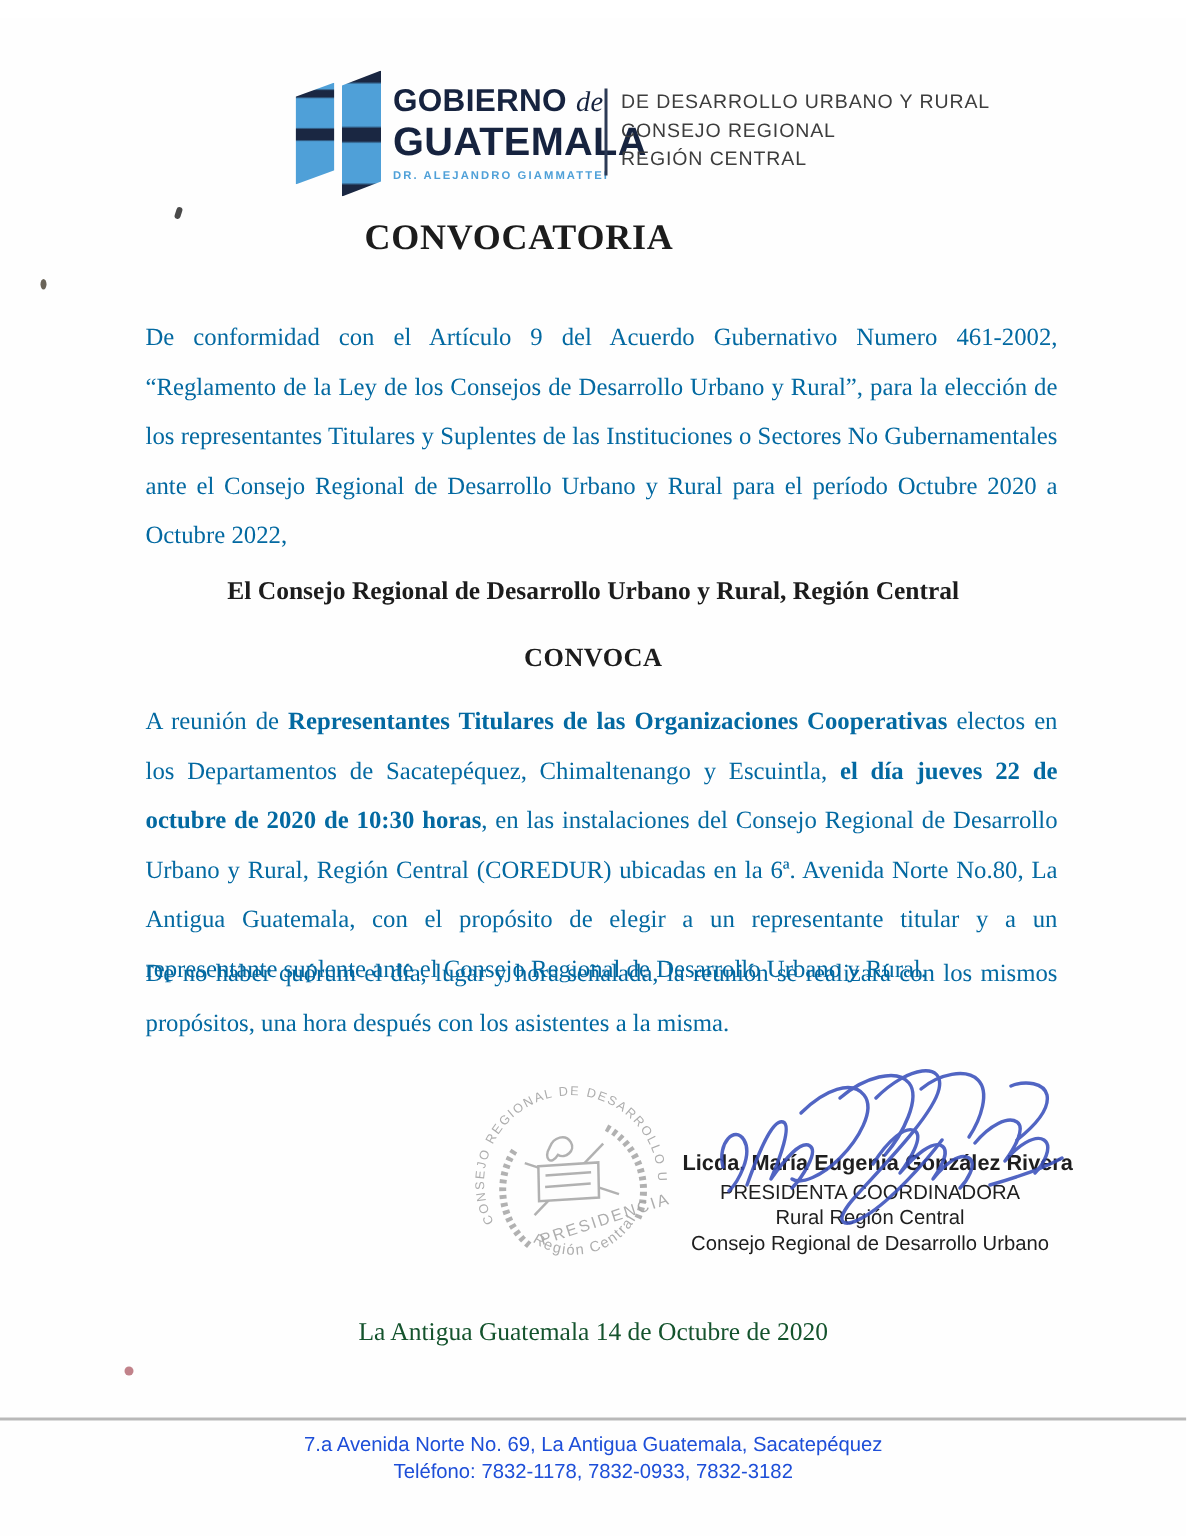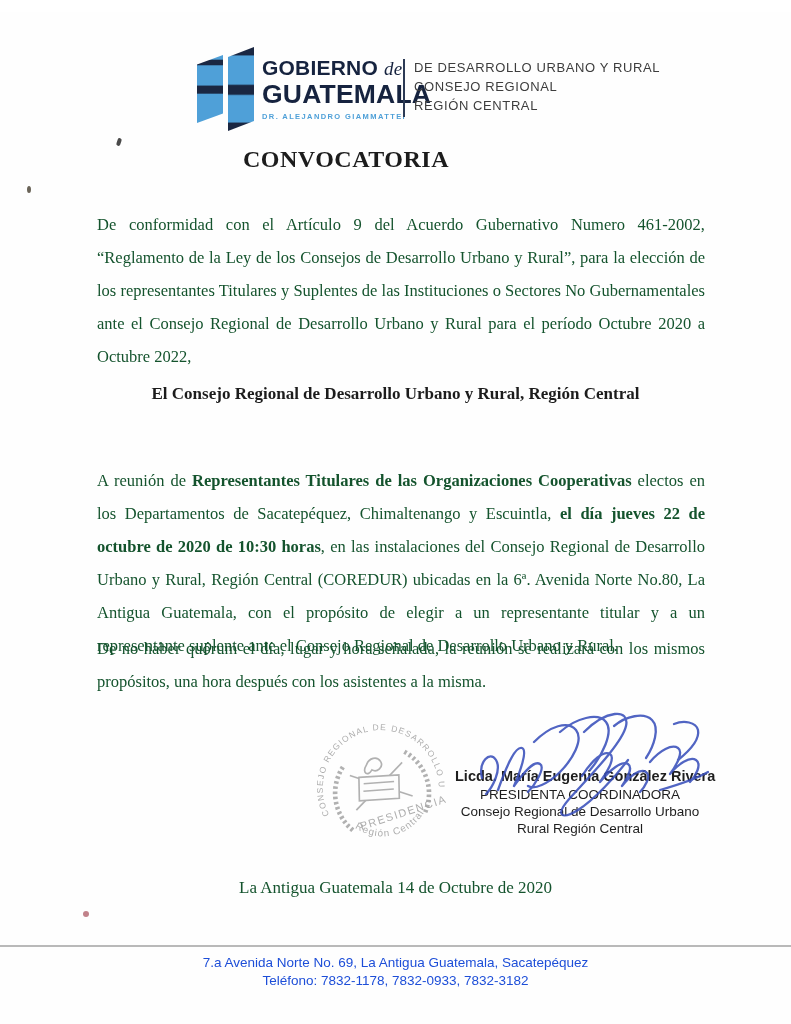--- a/index.html
+++ b/index.html
@@ -44,21 +44,21 @@
   
   .artifact { position: absolute; border-radius: 50%; }
   .artifact-quote { left: 117px; top: 126px; width: 4px; height: 8px; background: #4a4a4a;
     border-radius: 2px; transform: rotate(18deg); }
   .artifact-speck1 { left: 27px; top: 174px; width: 4px; height: 7px; background: #6a6458; }
   .artifact-speck2 { left: 83px; top: 899px; width: 6px; height: 6px; background: #b2636d; opacity: 0.8; }
 
   
   .doc-title { position: absolute; top: 134px; left: 0; width: 692px; text-align: center;
     font-size: 24px; font-weight: bold; color: #1c1c1c; letter-spacing: 0.5px; }
-  .para { position: absolute; left: 97px; width: 608px; font-size: 16.5px; color: #14532d;
+  .para { position: absolute; left: 97px; width: 608px; font-size: 16.5px; color: #0369a1;
     line-height: 2.0; text-align: justify; }
   .para-1 { top: 196px; }
   .subheading { position: absolute; top: 372px; left: 0; width: 791px; text-align: center;
     font-size: 17px; font-weight: bold; color: #1c1c1c; }
   .convoca { position: absolute; top: 416px; left: 0; width: 791px; text-align: center;
     font-size: 17.5px; font-weight: bold; color: #1c1c1c; letter-spacing: 0.3px; }
   .para-2 { top: 452px; }
   .para-3 { top: 620px; }
 
   
@@ -106,20 +106,21 @@
 
   <div class="artifact artifact-quote"></div>
   <div class="artifact artifact-speck1"></div>
   <div class="artifact artifact-speck2"></div>
 
   <div class="doc-title">CONVOCATORIA</div>
 
   <div class="para para-1">De conformidad con el Artículo 9 del Acuerdo Gubernativo Numero 461-2002, “Reglamento de la Ley de los Consejos de Desarrollo Urbano y Rural”, para la elección de los representantes Titulares y Suplentes de las Instituciones o Sectores No Gubernamentales ante el Consejo Regional de Desarrollo Urbano y Rural para el período Octubre 2020 a Octubre 2022,</div>
 
   <div class="subheading">El Consejo Regional de Desarrollo Urbano y Rural, Región Central</div>
+  <div class="convoca">CONVOCA</div>
 
   <div class="para para-2"><span>A reunión de </span><b>Representantes Titulares de las Organizaciones Cooperativas</b><span> electos en los Departamentos de Sacatepéquez, Chimaltenango y Escuintla, </span><b>el día jueves 22 de octubre de 2020 de 10:30 horas</b><span>, en las instalaciones del Consejo Regional de Desarrollo Urbano y Rural, Región Central (COREDUR) ubicadas en la 6ª. Avenida Norte No.80, La Antigua Guatemala, con el propósito de elegir a un representante titular y a un representante suplente ante el Consejo Regional de Desarrollo Urbano y Rural.</span></div>
 
   <div class="para para-3">De no haber quórum el día, lugar y hora señalada, la reunión se realizará con los mismos propósitos, una hora después con los asistentes a la misma.</div>
 
   <svg class="stamp" viewBox="0 0 140 140">
     <defs>
       <path id="arcTop" d="M 16,86 A 56,56 0 1 1 124,86" fill="none"></path>
       <path id="arcBottom" d="M 30,92 A 46,46 0 0 0 116,84" fill="none"></path>
     </defs>
@@ -157,22 +158,22 @@
       <path d="M182,62 C192,50 204,44 210,48 C216,52 208,66 202,74 C210,64 222,56 228,60 C234,64 228,76 222,82"></path>
       <path d="M192,90 C206,86 226,80 240,72"></path>
       <path d="M116,32 C138,10 162,8 158,26 C154,44 118,80 102,98 C86,116 94,120 110,110 C126,100 148,76 160,60"></path>
       <path d="M206,24 C216,20 228,22 230,30 C232,40 220,52 210,60"></path>
     </g>
   </svg>
 
   <div class="sig-text">
     <div class="sig-name">Licda. María Eugenia González Rivera</div>
     <div class="sig-role">PRESIDENTA COORDINADORA</div>
+    <div class="sig-org">Rural Región Central</div>
     <div class="sig-org">Consejo Regional de Desarrollo Urbano</div>
-    <div class="sig-org">Rural Región Central</div>
   </div>
 
   <div class="date-line">La Antigua Guatemala 14 de Octubre de 2020</div>
 
   <div class="footer-rule"></div>
   <div class="footer">
     <div>7.a Avenida Norte No. 69, La Antigua Guatemala, Sacatepéquez</div>
     <div>Teléfono: 7832-1178, 7832-0933, 7832-3182</div>
   </div>
   <div class="bottom-bar"></div>

